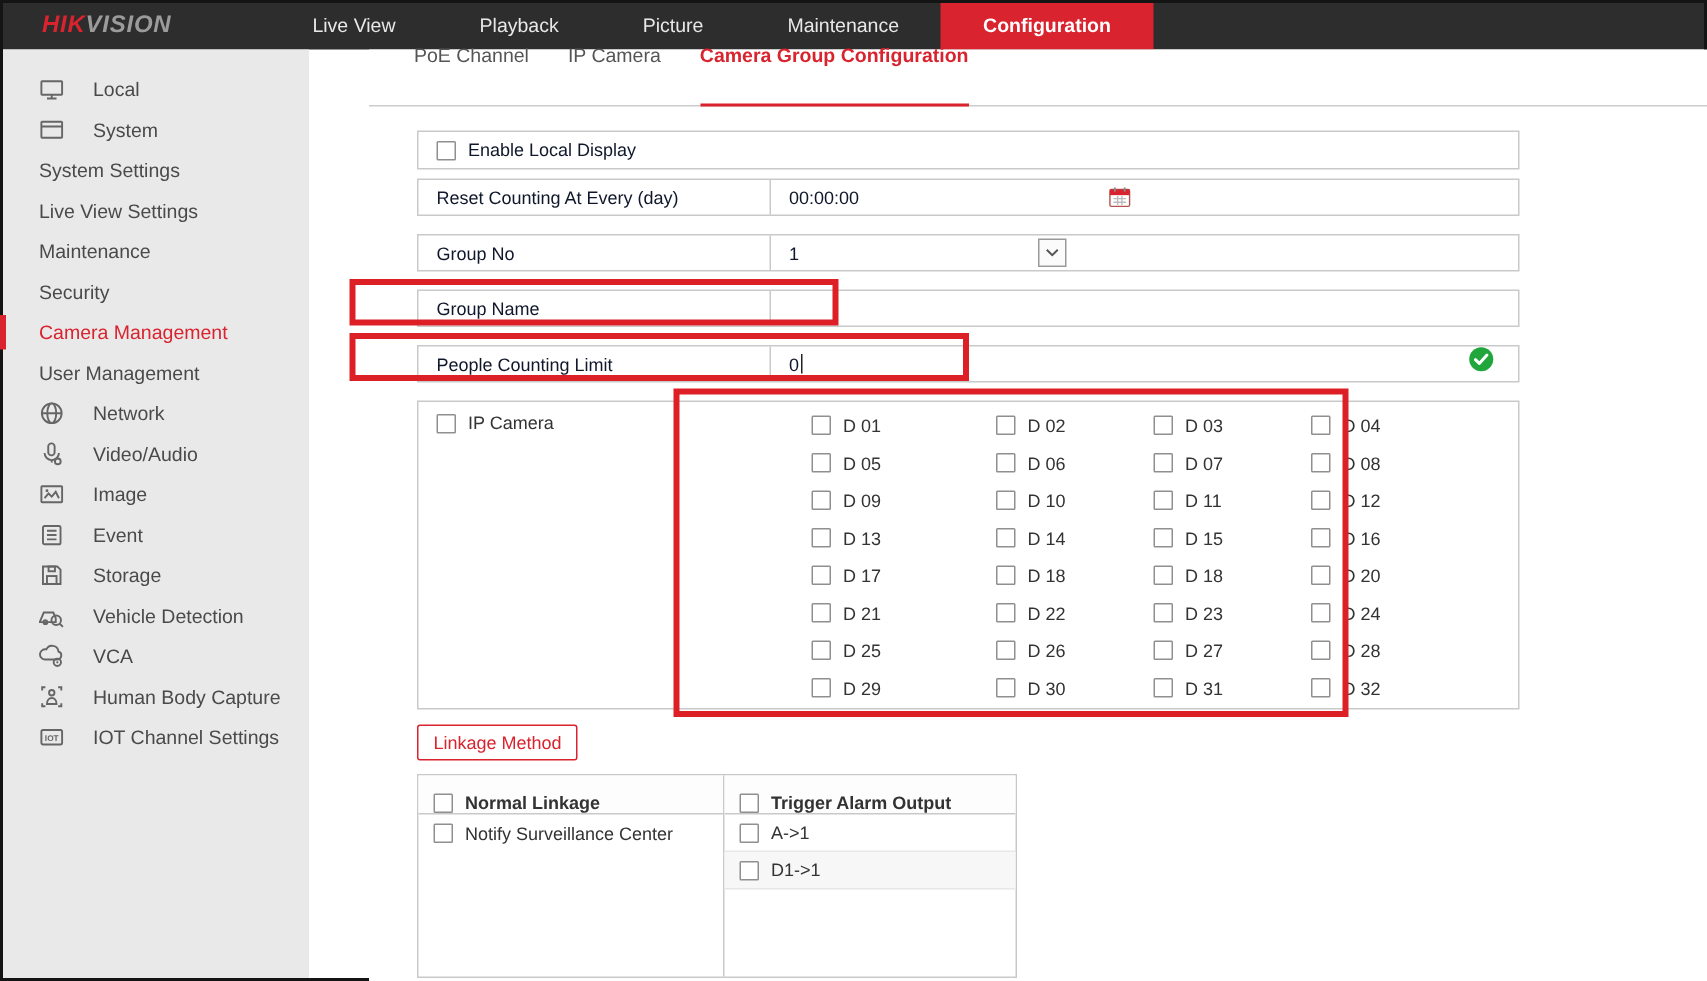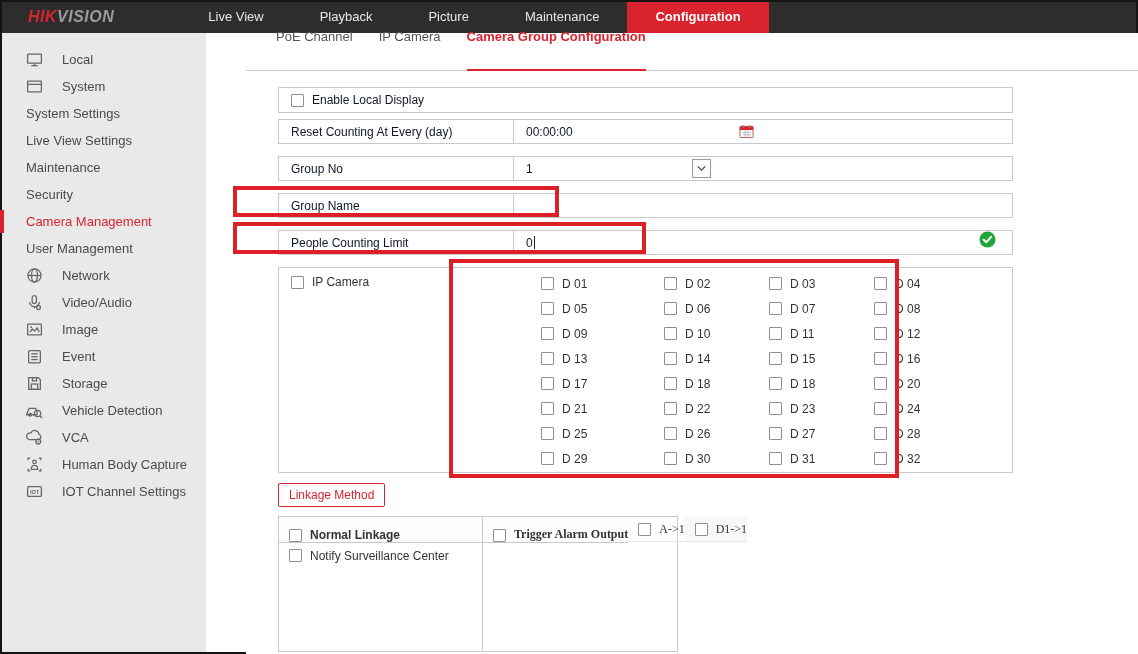--- a/index.html
+++ b/index.html
@@ -55,21 +55,21 @@
   .ip-head{position:absolute;left:12px;top:7px;display:flex;align-items:center;font-size:12px;color:#333;}
   .ip-head .cb{margin-right:8px;}
   .chan-grid{position:absolute;left:262px;top:3px;display:grid;grid-template-columns:123px 105px 105px 105px;grid-auto-rows:25px;}
   .chan-item{display:flex;align-items:center;font-size:12px;color:#333;}
   .chan-item .cb{margin-right:8px;}
 
   .linkage-btn{display:inline-block;border:1px solid var(--accent);color:var(--accent);background:#fff;font-size:12px;padding:4px 10px;border-radius:2px;cursor:pointer;margin-bottom:9px;}
 
   .ltable{width:400px;height:136px;border:1px solid var(--border);display:flex;font-size:12px;color:#333;}
   .lcol{width:204px;flex:none;border-right:1px solid var(--border);display:flex;flex-direction:column;}
-  .rcol{flex:1;display:flex;flex-direction:row;font-family:Liberation Serif, serif;}
+  .rcol{flex:1;display:flex;flex-direction:column;}
   .thead{height:26px;flex:none;border-bottom:1px solid var(--border);display:flex;align-items:flex-end;padding-left:10px;font-weight:bold;background:#fdfdfd;}
   .thead .cb{margin-right:8px;}
   .trow{height:25px;flex:none;display:flex;align-items:center;padding-left:10px;border-bottom:1px solid #e8e8e8;}
   .trow .cb{margin-right:8px;}
   .trow.alt{background:#f7f7f7;}
   .lcol .trow{border-bottom:none;}
 
   
   .valid-check{position:absolute;left:979px;top:231px;width:17px;height:17px;}
   .ann{position:absolute;border:4px solid var(--ann);pointer-events:none;}

